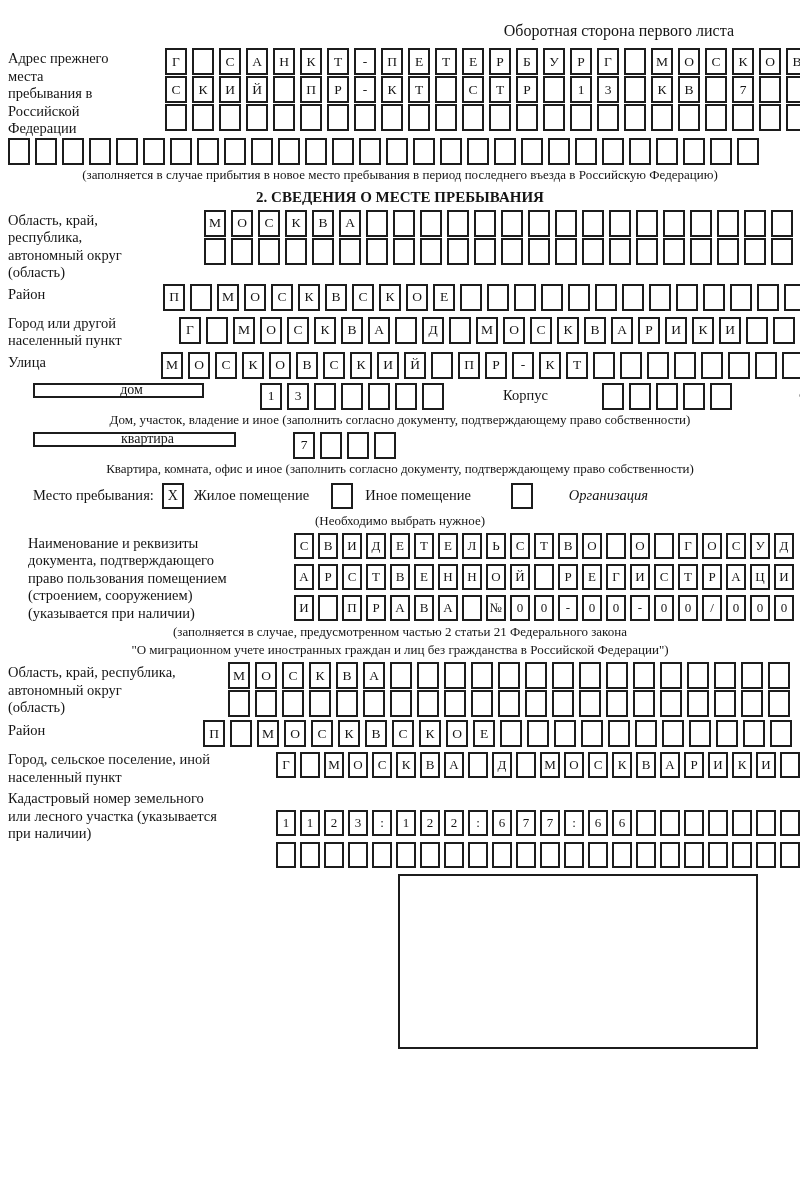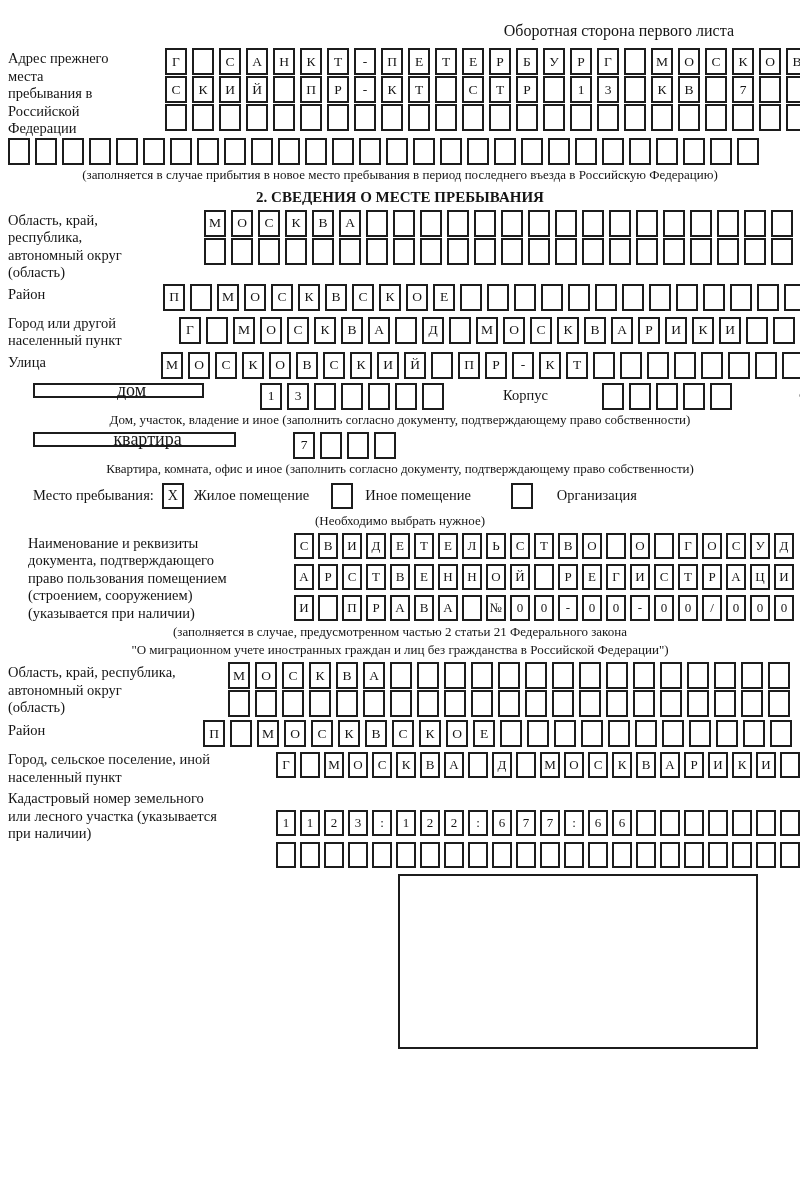--- a/index.html
+++ b/index.html
@@ -24,21 +24,21 @@
   .rowgap { margin-bottom:1px; }
 
   .field { display:flex; align-items:flex-start;gap:48px; }
   .f-label { font-size:14.5px; line-height:17.5px; padding-top:2px; flex:0 0 auto; }
 
   .caption { font-size:13px; text-align:center; margin:2px 0 4px 0; }
   .sec-title { font-size:15px; font-weight:bold; text-align:center; margin:6px 0 4px 0; }
 
   .wide-box {
     border:2px solid #1c1c1c; height:15px; display:inline-flex;
-    align-items:center; justify-content:center; font-size:18px; flex:0 0 auto;padding-left:26px;
+    align-items:center; justify-content:center; font-size:14px; flex:0 0 auto;padding-left:26px;
   }
   .inline-label { font-size:14.5px; padding:4px 6px 0 6px; flex:0 0 auto; }
 
   .cbox {
     width:22px; height:26px; border:2px solid #1c1c1c; display:inline-flex;
     align-items:center; justify-content:center; font-size:14px; flex:0 0 auto;
   }
   .stay-row { display:flex; align-items:center; margin:6px 0 0 25px; }
   .stay-row .opt { font-size:14.5px; }
 
@@ -357,21 +357,21 @@
   </div>
   <div class="caption">Квартира, комната, офис и иное (заполнить согласно документу, подтверждающему право собственности)</div>
 
   <div class="stay-row">
     <span class="opt">Место пребывания:</span>
     <span class="cbox" style="margin-left:8px;">X</span>
     <span class="opt" style="margin-left:10px;">Жилое помещение</span>
     <span class="cbox" style="margin-left:22px;"></span>
     <span class="opt" style="margin-left:12px;">Иное помещение</span>
     <span class="cbox" style="margin-left:40px;"></span>
-    <span class="opt" style="margin-left:24px;">Организация</span>
+    <span class="opt" style="margin-left:36px;font-style:italic;">Организация</span>
   </div>
   <div class="caption" style="margin-top:4px;">(Необходимо выбрать нужное)</div>
 
   <div class="field mt4 sm" style="margin-left:20px;">
     <div class="f-label" style="width:218px;">Наименование и реквизиты документа, подтверждающего право пользования помещением (строением, сооружением) (указывается при наличии)</div>
     <div>
       <div class="cells" style="margin-bottom:5px;">
           <span class="cell">С</span>
           <span class="cell">В</span>
           <span class="cell">И</span>

